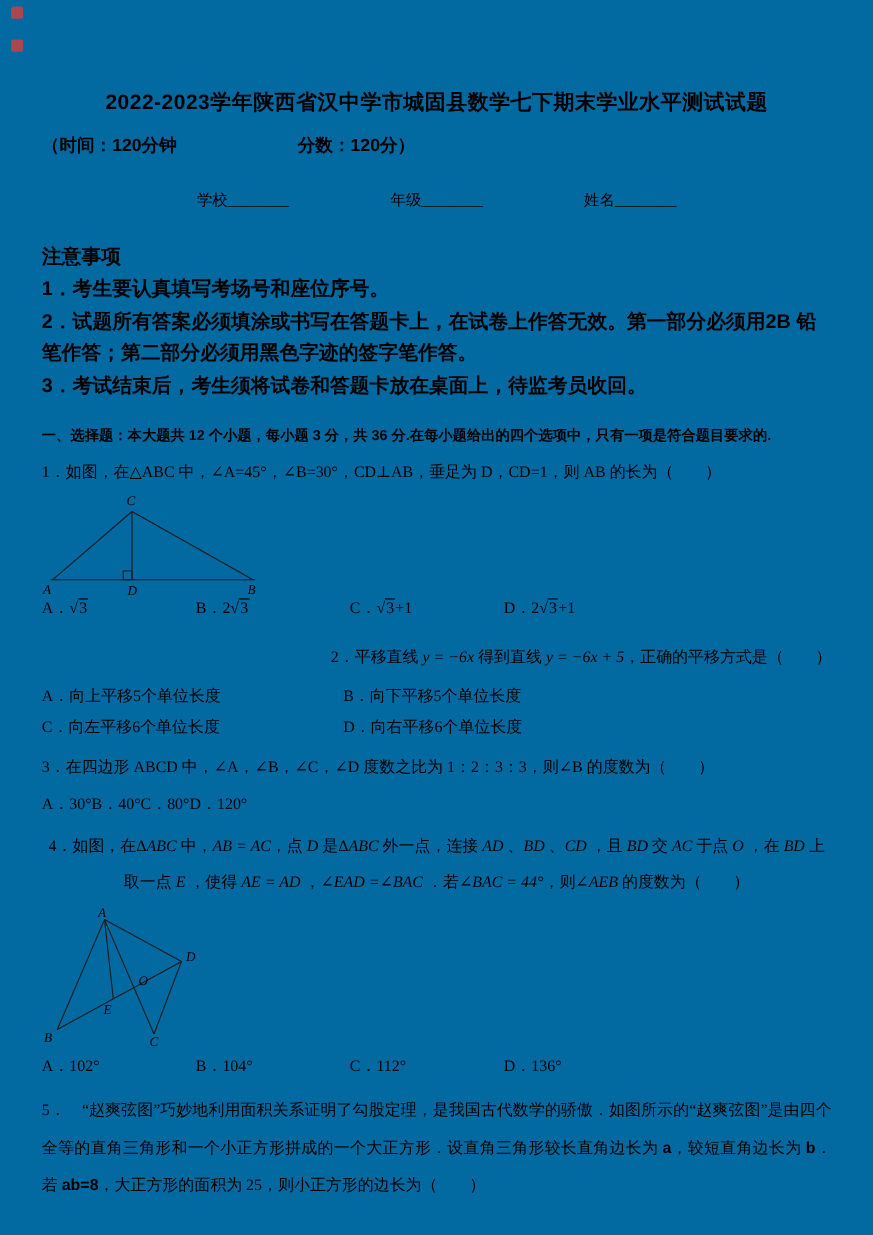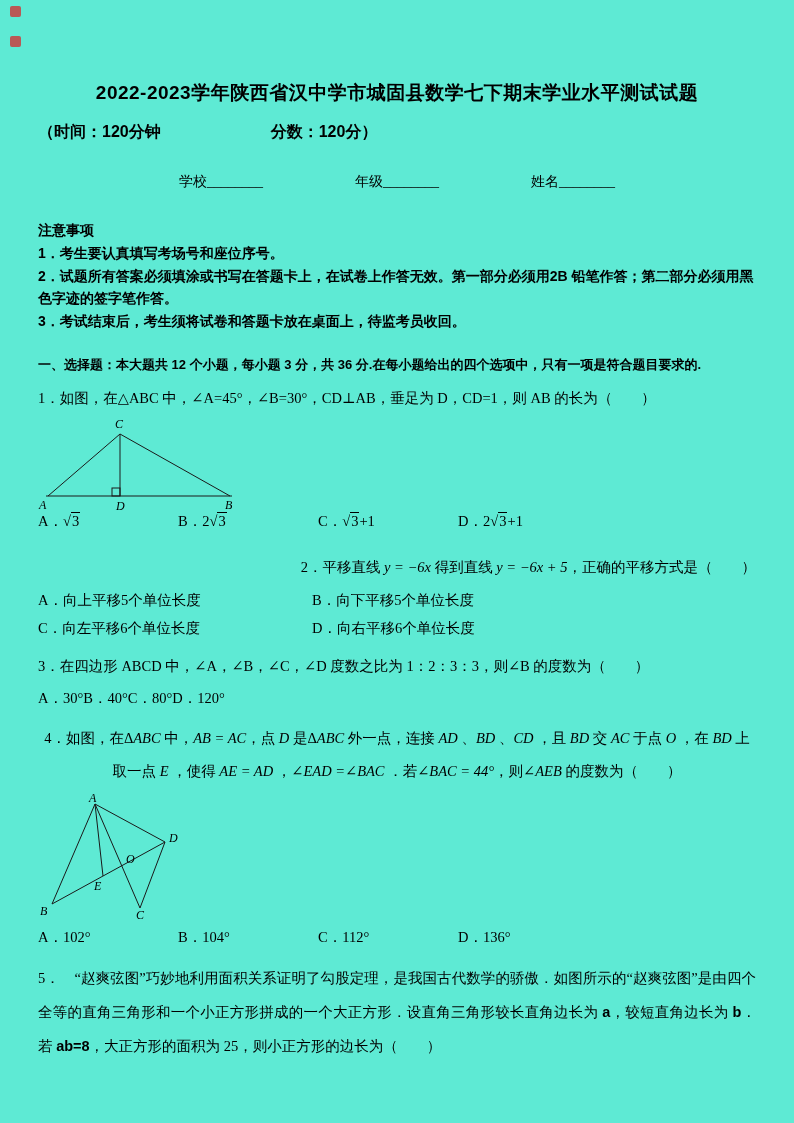--- a/index.html
+++ b/index.html
@@ -1,21 +1,21 @@
 <!DOCTYPE html>
 <html><head>
 <meta charset="utf-8">
 <style>
   * { margin:0; padding:0; box-sizing:border-box; }
   html,body { background:#ffffff; }
   .page {
     position:relative;
     width:794px; height:1123px;
     margin:0 auto;
-    background:#5eead4;
+    background:#0369a1;
     color:#000;
     font-family:"Liberation Serif","DejaVu Serif",serif;
     font-size:14.5px;
     padding:80px 38px 0 38px;
     overflow:hidden;
   }
   .corner-marks { position:absolute; top:6px; left:10px; width:16px; }
   .corner-mark { width:11px; height:11px; border-radius:2px; background:#c94040; opacity:.85; margin-bottom:19px; }
   .title {
     text-align:center; font-size:19px; font-weight:700;
@@ -24,21 +24,21 @@
   }
   .meta {
     margin-top:16px; display:flex; gap:110px;
     font-weight:700; font-size:16px;
     font-family:"Liberation Sans","DejaVu Sans",sans-serif;
   }
   .student {
     margin-top:30px; display:flex; justify-content:center; gap:92px;
     font-size:14px;
   }
-  .notice { margin-top:28px; font-family:"Liberation Sans","DejaVu Sans",sans-serif; font-weight:700; font-size:14px; line-height:1.58; }
+  .notice { margin-top:28px; font-family:"Liberation Sans","DejaVu Sans",sans-serif; font-weight:700; font-size:18px; line-height:1.58; }
   .notice-item { margin-top:1px; }
   .section-heading {
     margin-top:22px; font-weight:700; font-size:13px;
     font-family:"Liberation Sans","DejaVu Sans",sans-serif;
     line-height:1.5;
   }
   .q-text { margin-top:12px; line-height:1.7; }
   .q-text.tall { line-height:2.25; }
   .mvar { font-style:italic; font-family:"Liberation Serif","DejaVu Serif",serif; }
   .bseg { font-weight:700; font-family:"Liberation Sans","DejaVu Sans",sans-serif; }

